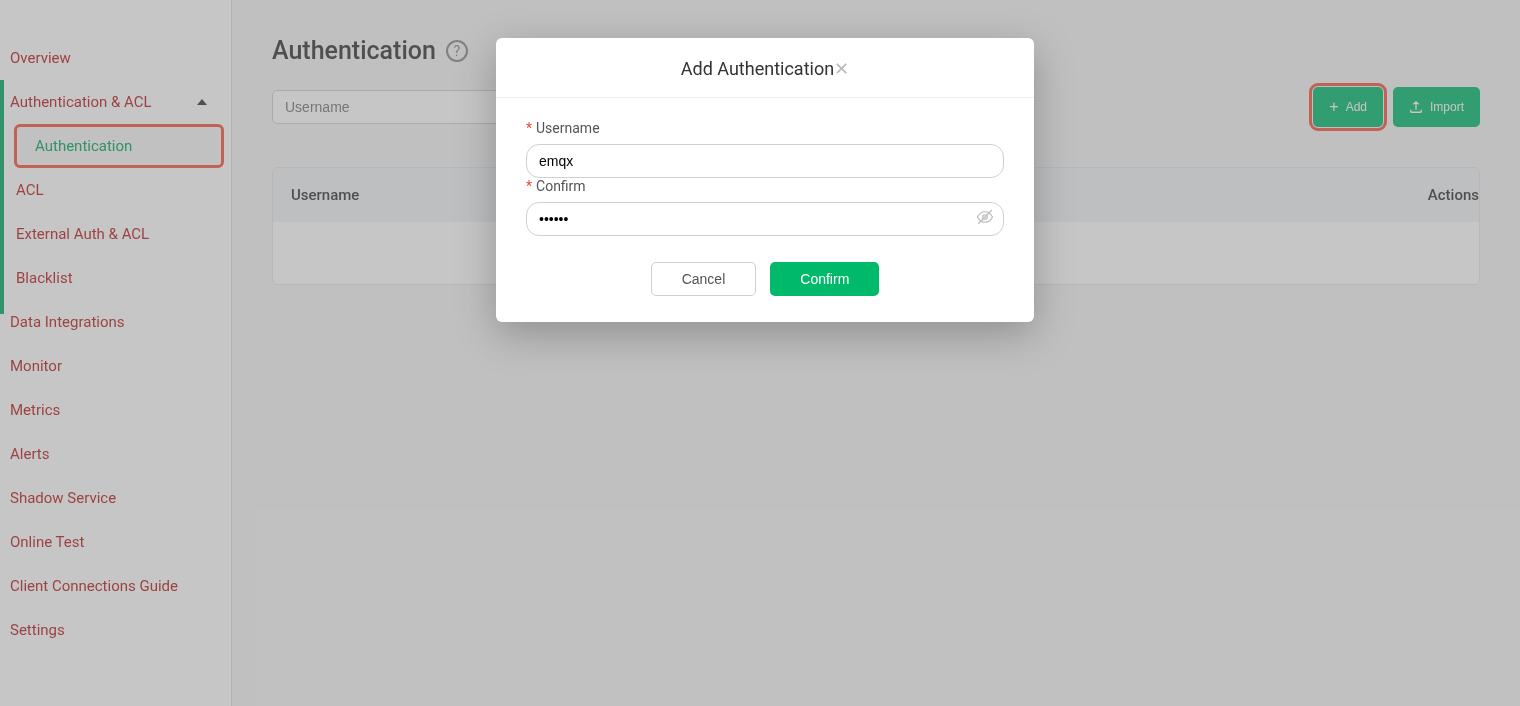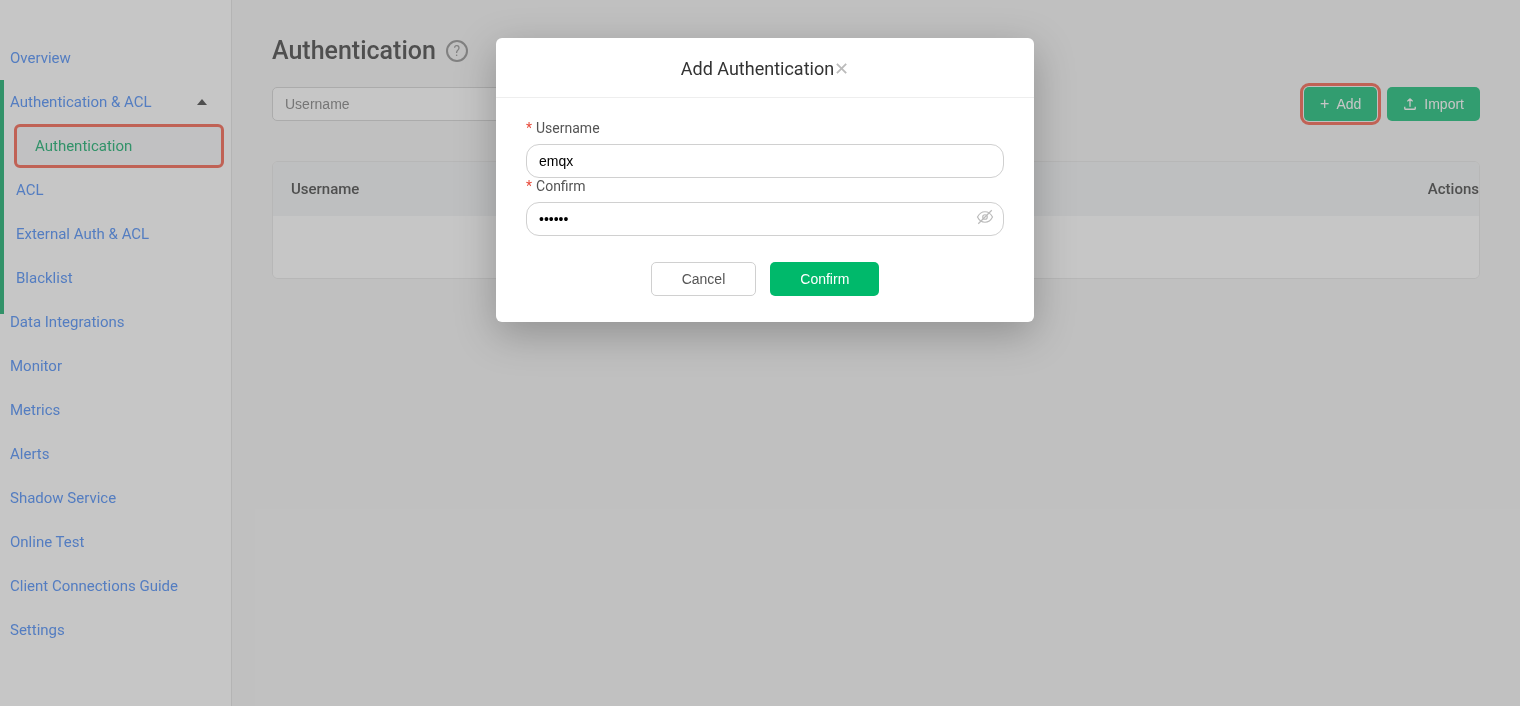--- a/index.html
+++ b/index.html
@@ -17,21 +17,21 @@
       left: 0; top: 0;
       width: 232px;
       height: 100%;
       background: #fff;
       border-right: 1px solid #e0e0e0;
       padding-top: 36px;
     }
     .nav-item {
       padding: 13px 10px;
       font-size: 15px;
-      color: #3b82f6;
+      color: #b91c1c;
       cursor: pointer;
       display: flex;
       align-items: center;
       justify-content: space-between;
     }
     .nav-sub {
       padding-left: 16px;
     }
     .nav-item.active-parent { position: relative; }
     .nav-item.active {
@@ -88,24 +88,24 @@
       max-width: 340px;
       height: 34px;
       border: 1px solid #d0d0d0;
       border-radius: 5px;
       padding: 0 12px;
       font-size: 14px;
       background: #fff;
     }
     .spacer { flex: 1; }
     .btn {
-      height: 34px;
+      height: 40px;
       padding: 0 16px;
       border-radius: 5px;
-      font-size: 14px;
+      font-size: 12px;
       display: inline-flex;
       align-items: center;
       gap: 7px;
       cursor: pointer;
       border: none;
     }
     .btn-green {
       background: #00b96b;
       color: #fff;
     }

